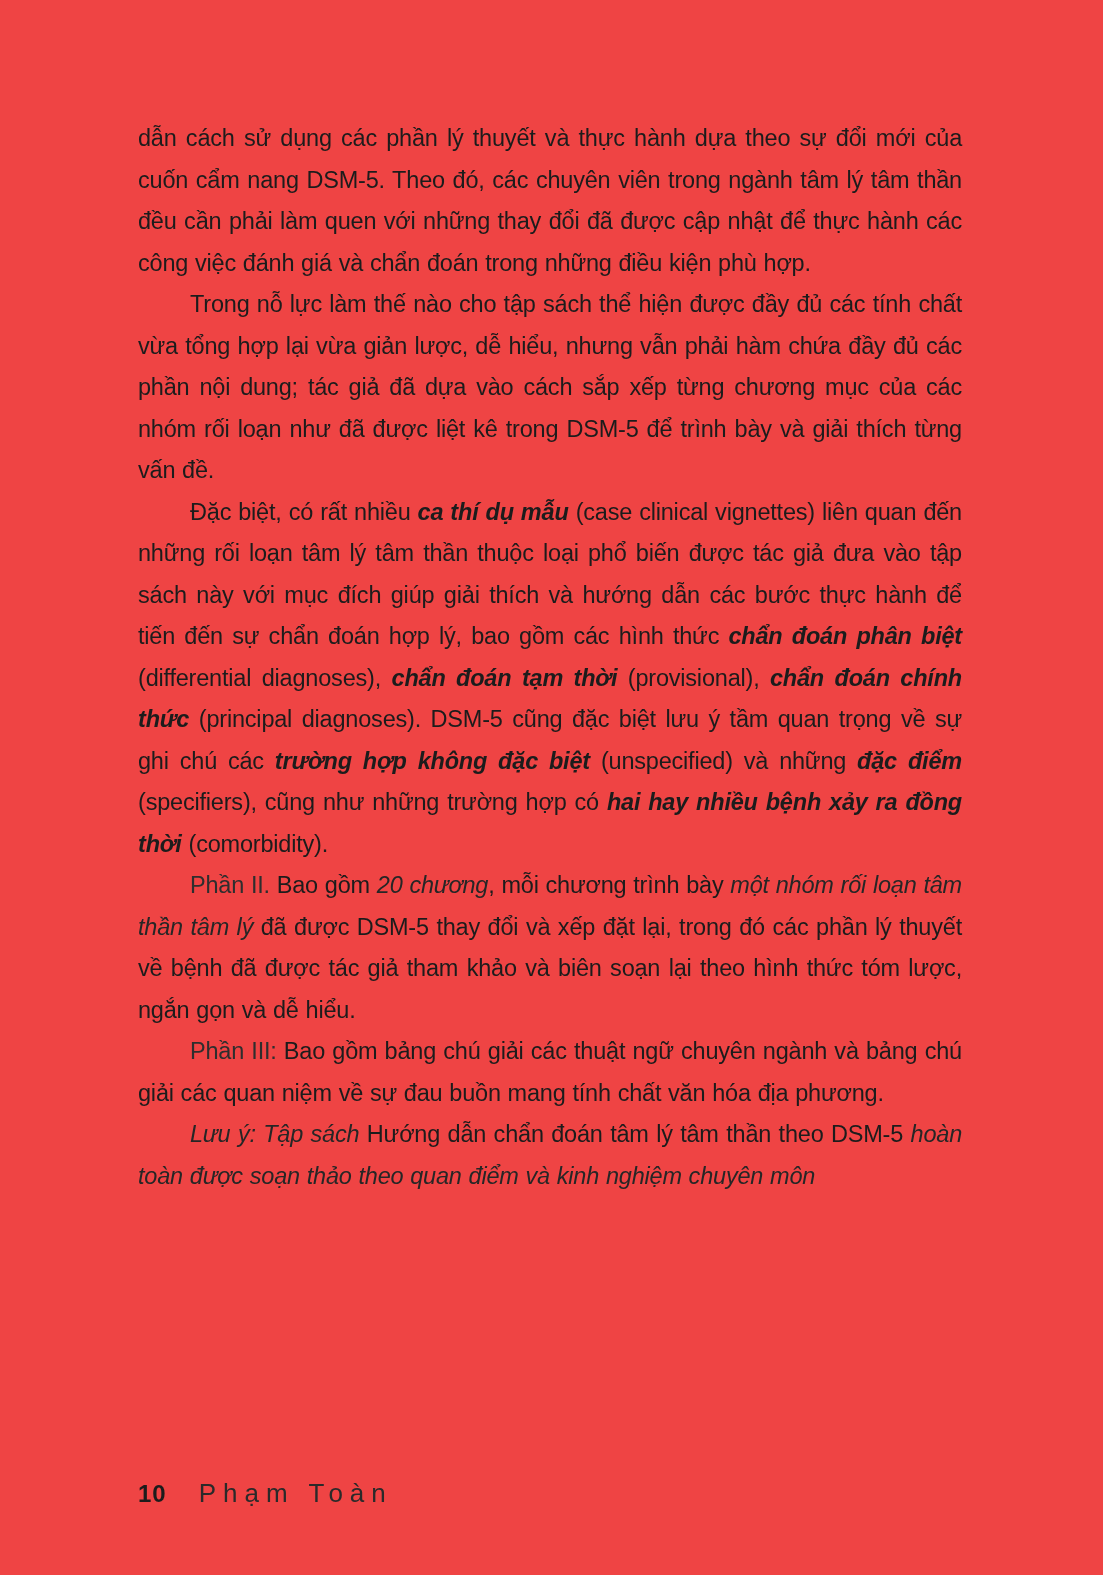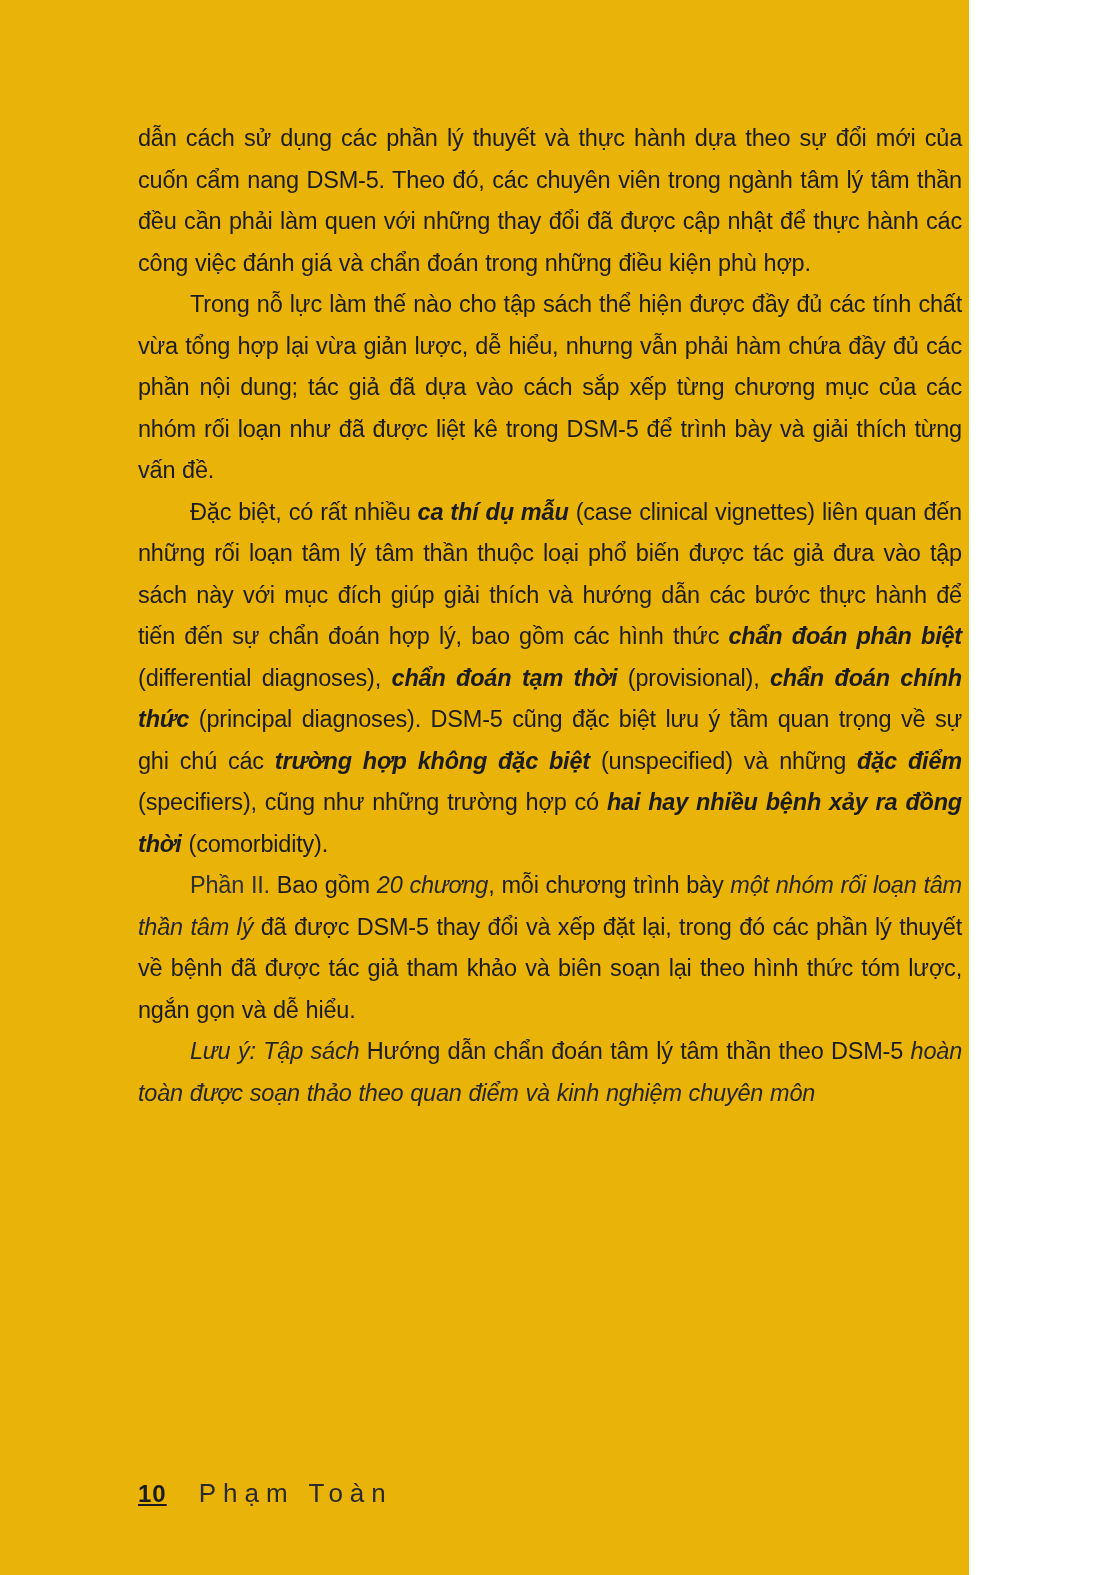--- a/index.html
+++ b/index.html
@@ -2,23 +2,23 @@
 <html lang="vi"><head>
 <meta charset="utf-8">
 <style>
   html, body {
     margin: 0;
     padding: 0;
     background: #ffffff;
   }
   .page {
     position: relative;
-    width: 969px;
+    width: 1103px;
     height: 1575px;
-    background: #eab308;
+    background: #ef4444;
     font-family: "Liberation Sans", sans-serif;
     color: #1c1c1c;
     overflow: hidden;
   }
   .text-block {
     position: absolute;
     left: 138px;
     top: 118px;
     width: 824px;
   }
@@ -44,38 +44,38 @@
     left: 138px;
     top: 1478px;
     display: flex;
     align-items: baseline;
   }
   .pagenum {
     font-size: 24px;
     font-weight: 700;
     color: #1c1c1c;
     letter-spacing: 1px;
-    text-decoration: underline;
   }
   .author {
     margin-left: 32px;
     font-size: 26px;
     font-weight: 400;
     letter-spacing: 7px;
     color: #2a2a2a;
   }
 </style>
 </head>
 <body>
 
 <div class="page">
   <main class="text-block">
       <p class="para"><span class="n">dẫn cách sử dụng các phần lý thuyết và thực hành dựa theo sự đổi mới của cuốn cẩm nang DSM-5. Theo đó, các chuyên viên trong ngành tâm lý tâm thần đều cần phải làm quen với những thay đổi đã được cập nhật để thực hành các công việc đánh giá và chẩn đoán trong những điều kiện phù hợp.</span></p>
       <p class="para indent"><span class="n">Trong nỗ lực làm thế nào cho tập sách thể hiện được đầy đủ các tính chất vừa tổng hợp lại vừa giản lược, dễ hiểu, nhưng vẫn phải hàm chứa đầy đủ các phần nội dung; tác giả đã dựa vào cách sắp xếp từng chương mục của các nhóm rối loạn như đã được liệt kê trong DSM-5 để trình bày và giải thích từng vấn đề.</span></p>
       <p class="para indent"><span class="n">Đặc biệt, có rất nhiều </span><span class="bi">ca thí dụ mẫu</span><span class="n"> (case clinical vignettes) liên quan đến những rối loạn tâm lý tâm thần thuộc loại phổ biến được tác giả đưa vào tập sách này với mục đích giúp giải thích và hướng dẫn các bước thực hành để tiến đến sự chẩn đoán hợp lý, bao gồm các hình thức </span><span class="bi">chẩn đoán phân biệt</span><span class="n"> (differential diagnoses), </span><span class="bi">chẩn đoán tạm thời</span><span class="n"> (provisional), </span><span class="bi">chẩn đoán chính thức</span><span class="n"> (principal diagnoses). DSM-5 cũng đặc biệt lưu ý tầm quan trọng về sự ghi chú các </span><span class="bi">trường hợp không đặc biệt</span><span class="n"> (unspecified) và những </span><span class="bi">đặc điểm</span><span class="n"> (specifiers), cũng như những trường hợp có </span><span class="bi">hai hay nhiều bệnh xảy ra đồng thời</span><span class="n"> (comorbidity).</span></p>
       <p class="para indent"><span class="light">Phần II. </span><span class="n">Bao gồm </span><span class="i">20 chương</span><span class="n">, mỗi chương trình bày </span><span class="i">một nhóm rối loạn tâm thần tâm lý</span><span class="n"> đã được DSM-5 thay đổi và xếp đặt lại, trong đó các phần lý thuyết về bệnh đã được tác giả tham khảo và biên soạn lại theo hình thức tóm lược, ngắn gọn và dễ hiểu.</span></p>
+      <p class="para indent"><span class="light">Phần III: </span><span class="n">Bao gồm bảng chú giải các thuật ngữ chuyên ngành và bảng chú giải các quan niệm về sự đau buồn mang tính chất văn hóa địa phương.</span></p>
       <p class="para indent"><span class="i">Lưu ý: Tập sách </span><span class="n">Hướng dẫn chẩn đoán tâm lý tâm thần theo DSM-5</span><span class="i"> hoàn toàn được soạn thảo theo quan điểm và kinh nghiệm chuyên môn</span></p>
     </main>
   <footer class="footer">
     <span class="pagenum">10</span>
     <span class="author">Phạm Toàn</span>
   </footer>
 </div>
 
 </body></html>

